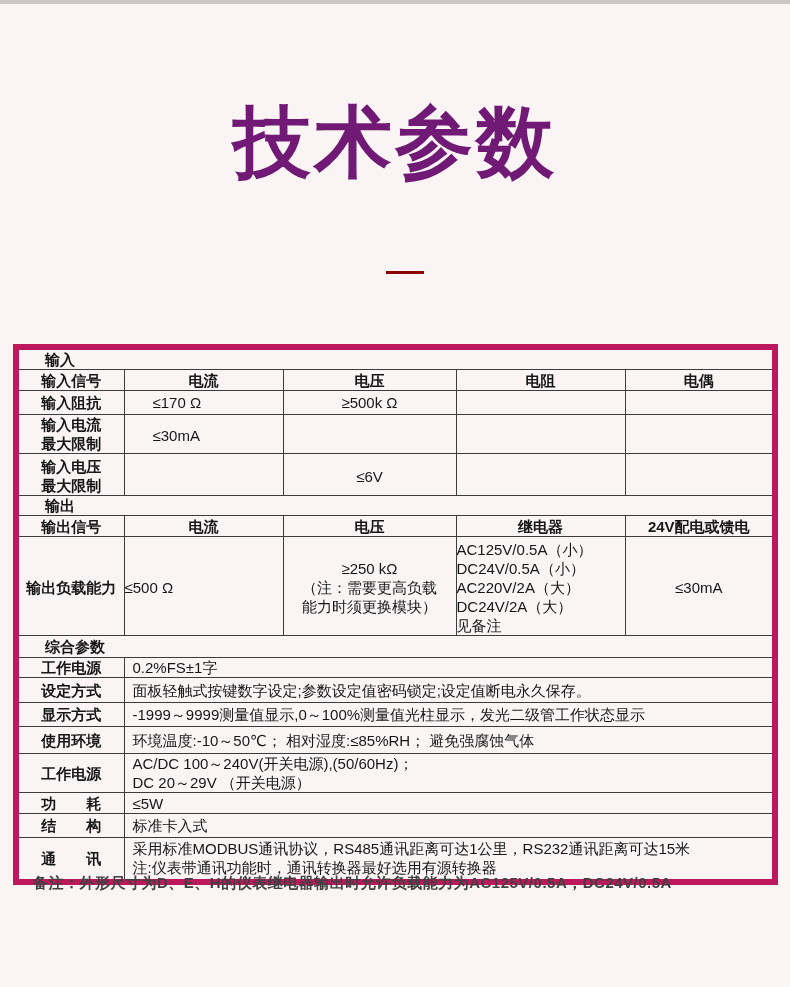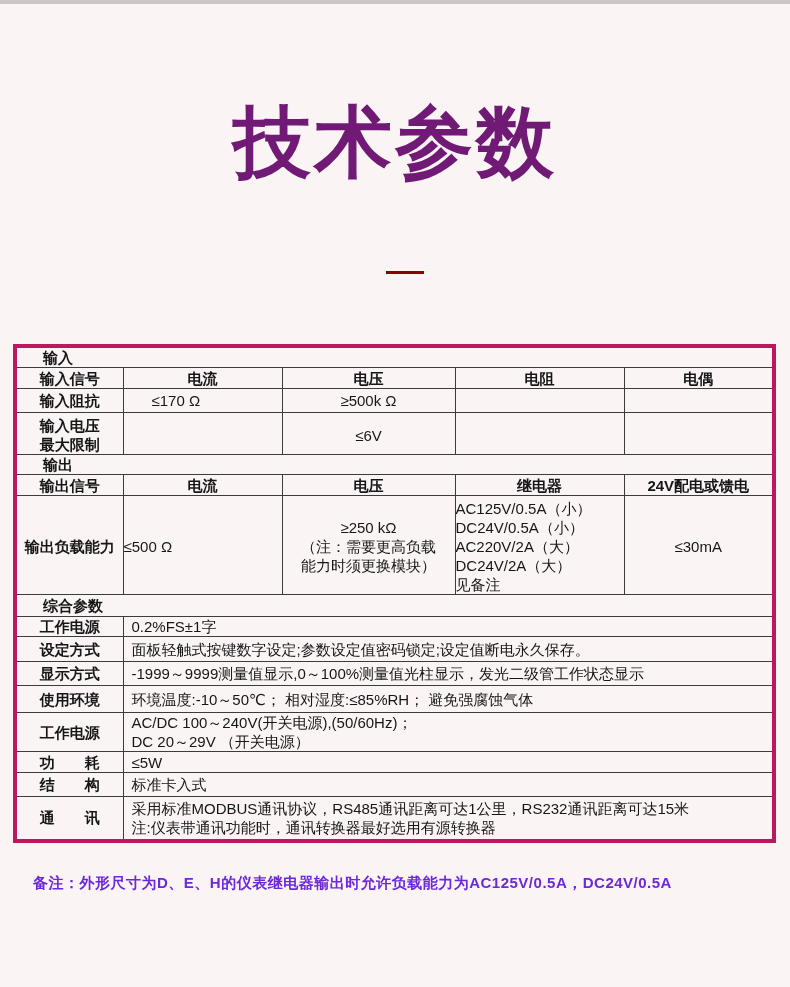--- a/index.html
+++ b/index.html
@@ -37,21 +37,21 @@
     border-collapse: collapse;
     table-layout: fixed;
     font-size: 15px;
     color: #161616;
   }
   table.spec col.c1 { width: 108px; }
   table.spec col.c2 { width: 159px; }
   table.spec col.c3 { width: 173px; }
   table.spec col.c4 { width: 169px; }
   table.spec col.c5 { width: 150px; }
-  table.spec { border: 4px solid #be185d; }
+  table.spec { border: 6px solid #be185d; }
   table.spec td {
     border: 1px solid #3c3c3c;
     vertical-align: middle;
     line-height: 19px;
     overflow: hidden;
   }
   td.section { padding-left: 26px; font-weight: bold; }
   td.lbl { text-align: center; font-weight: bold; }
   td.hdr { text-align: center; font-weight: bold; }
   td.vl { text-align: left; padding-left: 28px; }
@@ -69,21 +69,21 @@
   tr.h38 td { height: 38px; }
   tr.h41 td { height: 41px; }
   tr.h44 td { height: 44px; }
   tr.h98 td { height: 98px; }
   .relay-lines div, .volt-lines div, .two-line div { line-height: 19px; }
   .footnote {
     position: absolute; top: 874px; left: 33px;
     font-size: 15px;
     font-weight: bold;
     letter-spacing: 0.5px;
-    color: #6d28d9;
+    color: #404040;
   }
 </style>
 </head>
 <body>
 
 <div class="topbar"></div>
 
 <h1 class="page-title">技术参数</h1>
 <div class="title-divider"></div>
 
@@ -107,20 +107,32 @@
       <td class="hdr">电阻</td>
       <td class="hdr">电偶</td>
     </tr>
     <tr class="h24">
       <td class="lbl">输入阻抗</td>
       <td class="vl">≤170 Ω</td>
       <td class="vc">≥500k Ω</td>
       <td></td>
       <td></td>
     </tr>
+    <tr class="h36">
+      <td class="lbl">
+        <div class="two-line">
+          <div>输入电流</div>
+          <div>最大限制</div>
+        </div>
+      </td>
+      <td class="vl top">≤30mA</td>
+      <td></td>
+      <td></td>
+      <td></td>
+    </tr>
     <tr class="h41">
       <td class="lbl top">
         <div class="two-line">
           <div>输入电压</div>
           <div>最大限制</div>
         </div>
       </td>
       <td></td>
       <td class="vc top">≤6V</td>
       <td></td>

